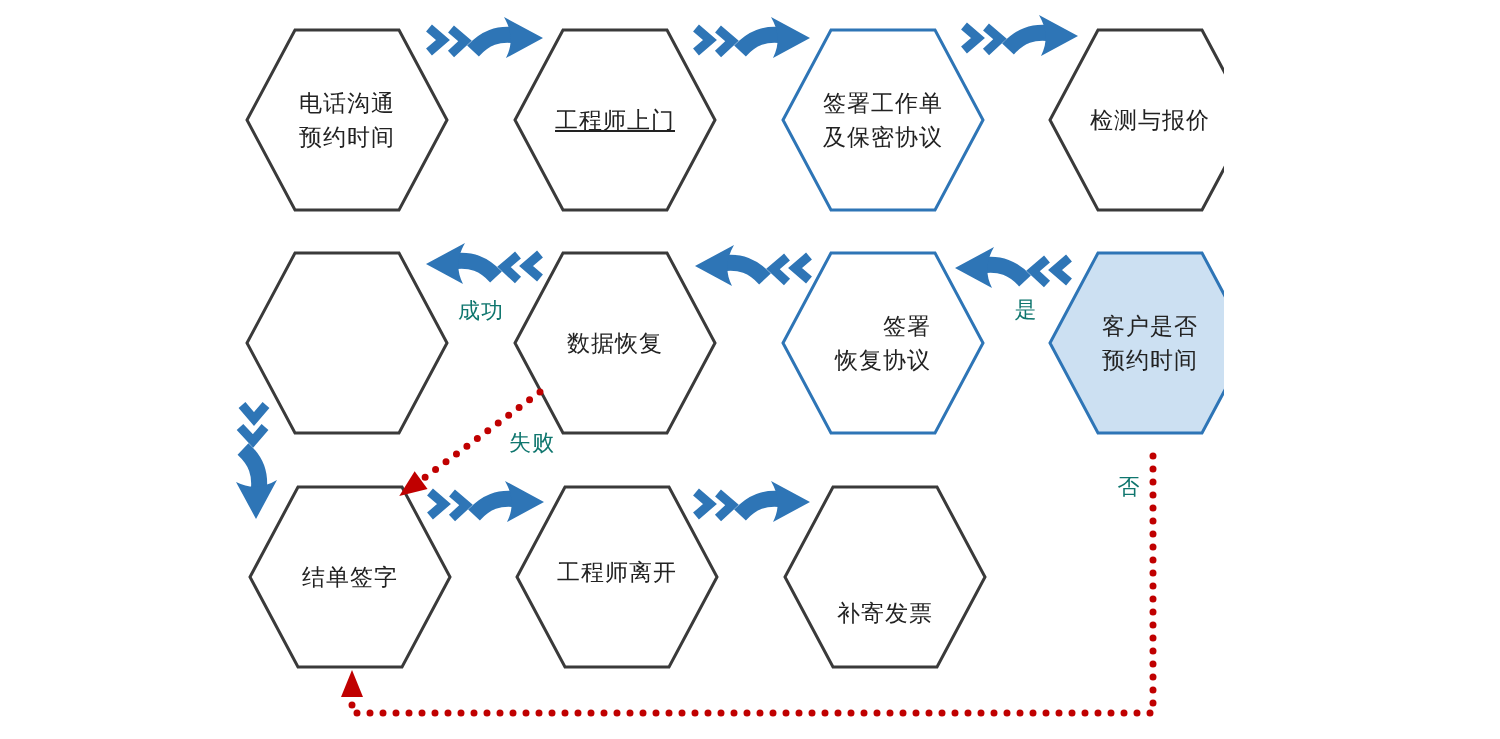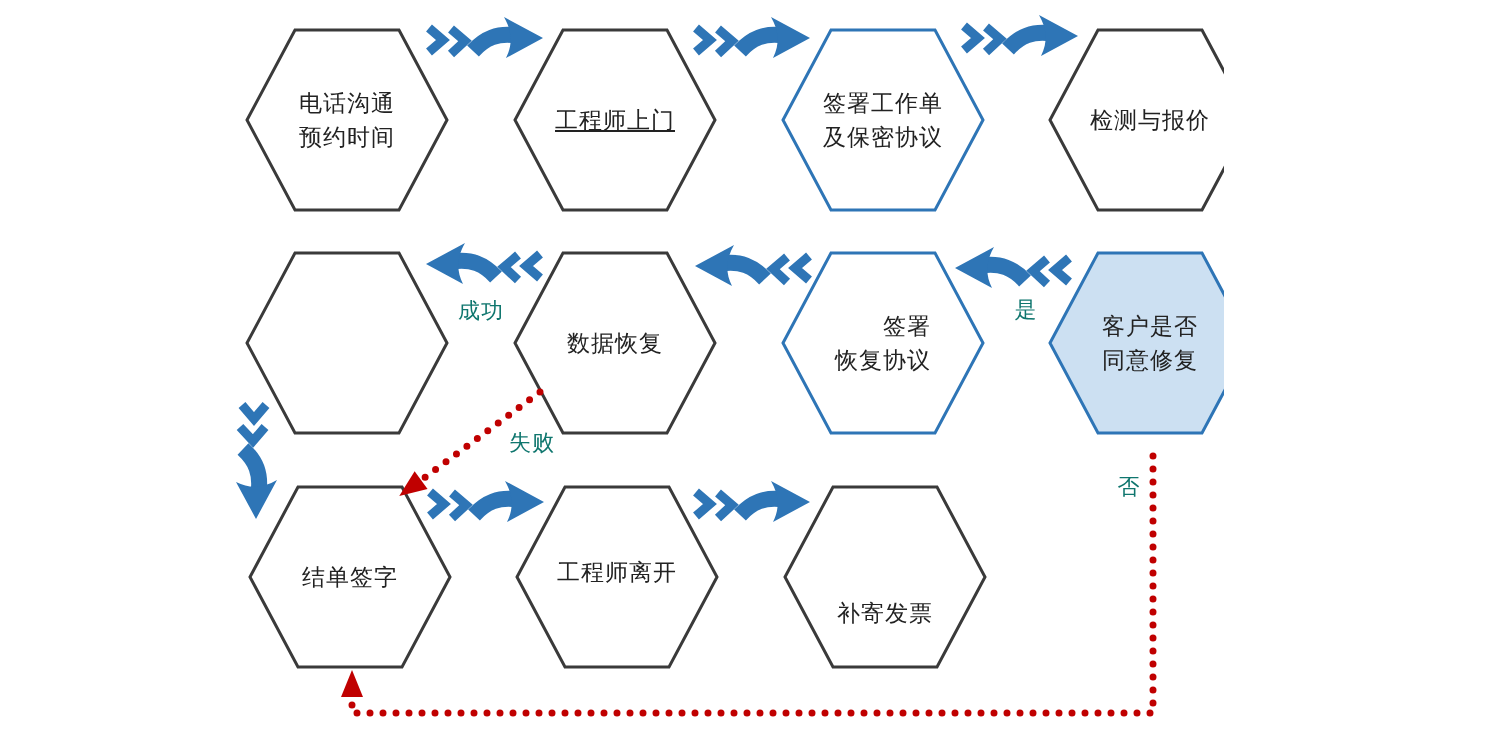--- a/index.html
+++ b/index.html
@@ -98,21 +98,21 @@
   </svg>
 
   <div class="node-label" style="left:247px; top:30px;">电话沟通
 预约时间</div>
   <div class="node-label" style="left:515px; top:30px;text-decoration:underline;">工程师上门</div>
   <div class="node-label" style="left:783px; top:30px;">签署工作单
 及保密协议</div>
   <div class="node-label" style="left:1050px; top:30px;">检测与报价</div>
 
   <div class="node-label" style="left:1050px; top:253px;">客户是否
-同意修复</div>
+预约时间</div>
   <div class="node-label" style="left:783px; top:253px;text-align:right;">签署
 恢复协议</div>
   <div class="node-label" style="left:515px; top:253px;">数据恢复</div>
 
   <div class="node-label" style="left:250px; top:487px;">结单签字</div>
   <div class="node-label" style="left:517px; top:482px;">工程师离开</div>
   <div class="node-label" style="left:785px; top:487px;margin-top:36px;">补寄发票</div>
 
   <div class="edge-label" style="left:436px; top:296px;">成功</div>
   <div class="edge-label" style="left:981px; top:295px;">是</div>

